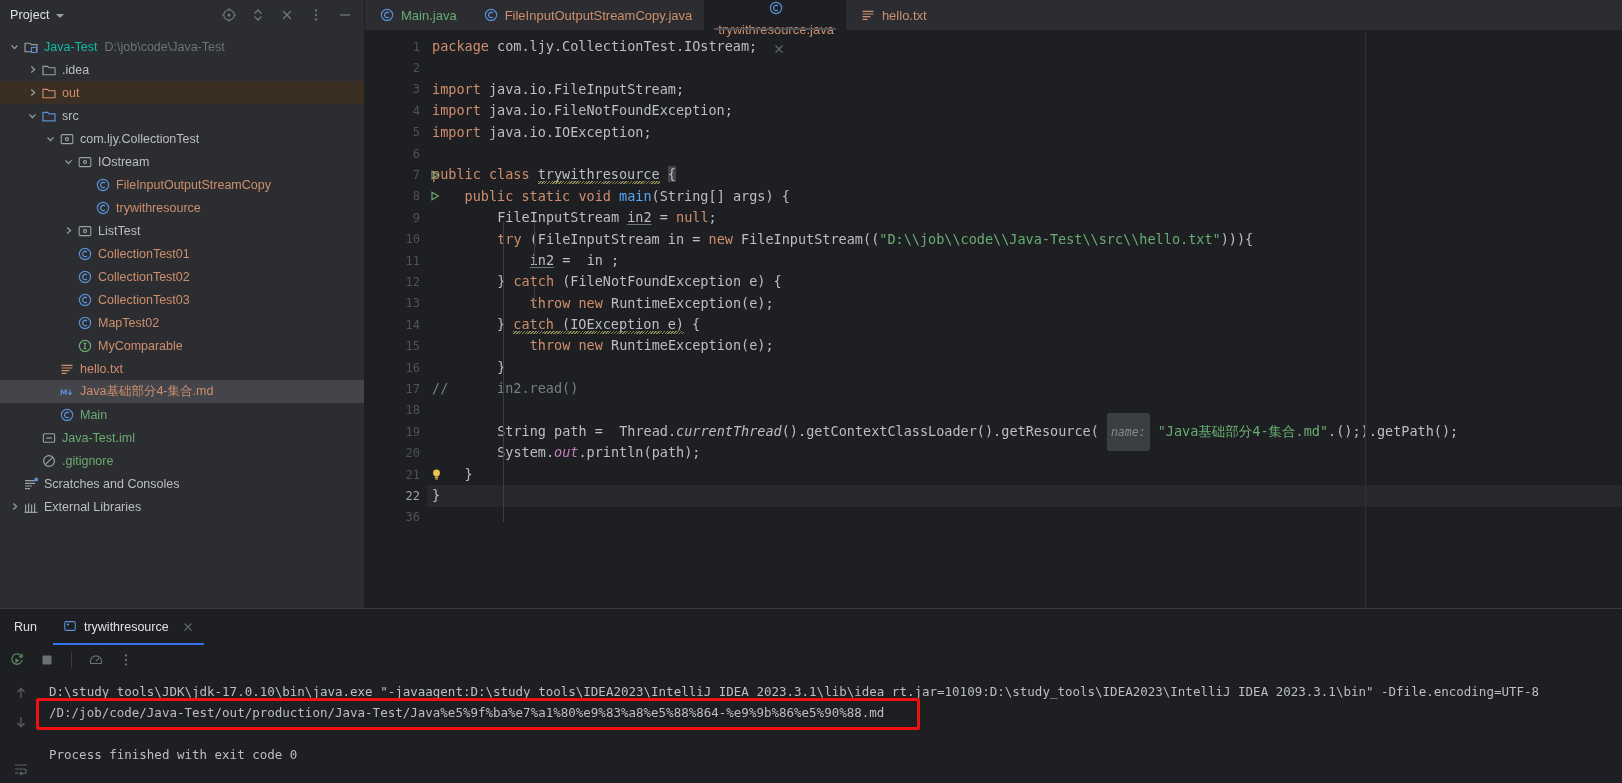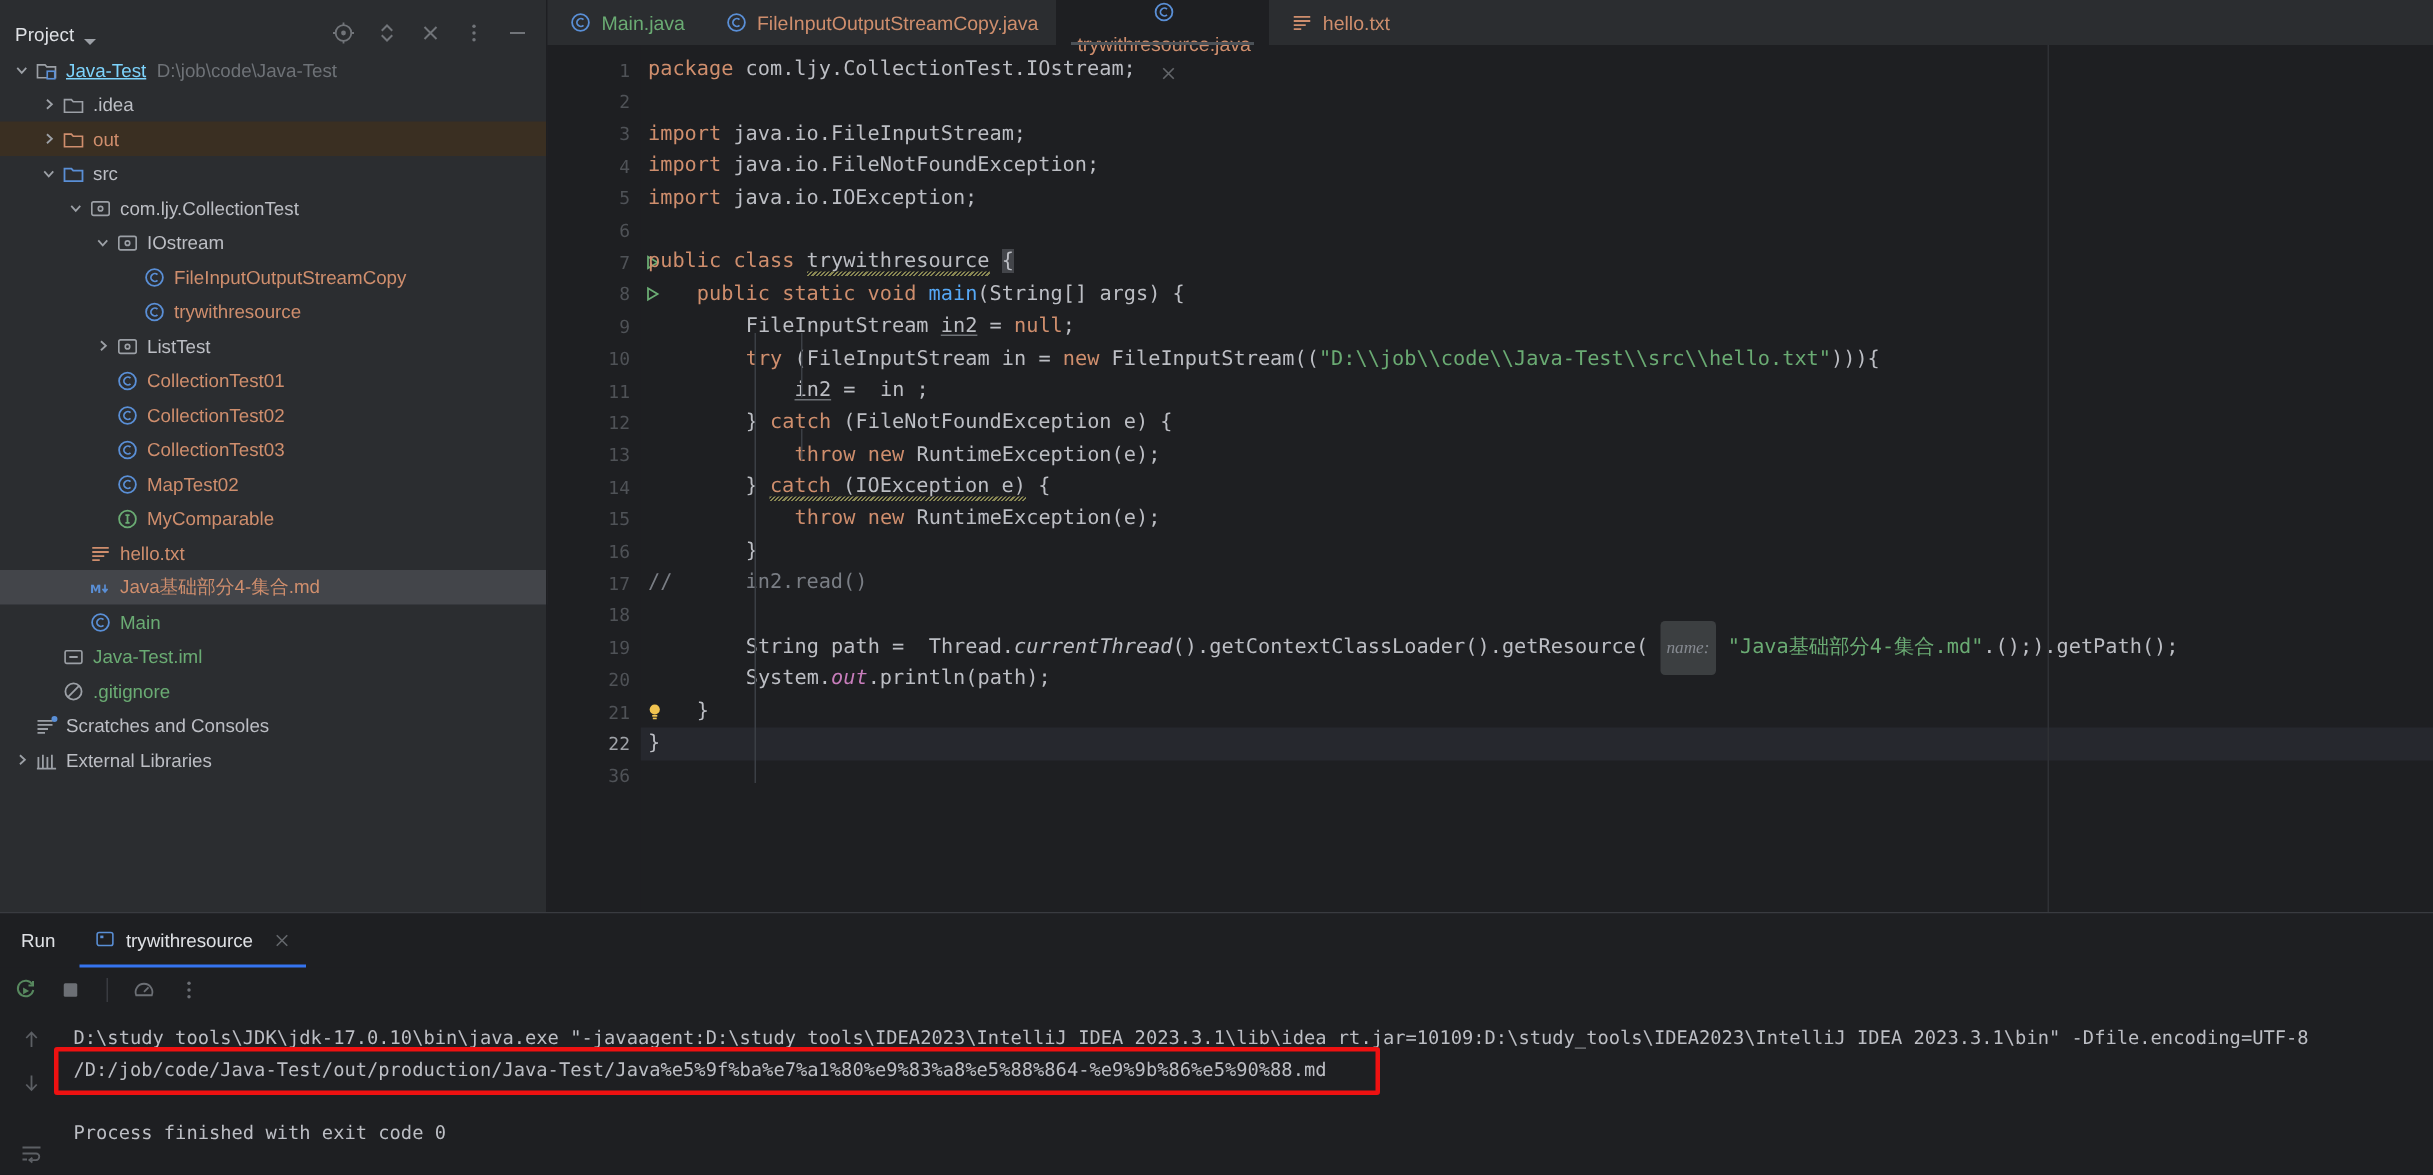--- a/index.html
+++ b/index.html
@@ -13,42 +13,42 @@
 
   
   .top-area { display: flex; height: 608px; }
 
   
   .sidebar {
     width: 365px; min-width: 365px; background: #2b2d30;
     display: flex; flex-direction: column; position: relative;
   }
   .sb-header {
-    height: 30px; display: flex; align-items: flex-end;
+    height: 30px; display: flex; align-items: center;
     padding: 0 8px 0 10px; gap: 6px;
   }
   .sb-title { color: #dfe1e5; font-size: 12.5px; letter-spacing: .1px; }
   .chev-dn { width: 0; height: 0; border-left: 4px solid transparent; border-right: 4px solid transparent;
              border-top: 4px solid #9ca0a6; margin-top: 2px; }
   .sb-tools { margin-left: auto; display: flex; align-items: center; gap: 13px; padding-right: 4px; }
   .sb-ico { width: 16px; height: 16px; opacity: .62; display: block; }
 
   .tree { flex: 1; padding-top: 5px; overflow: hidden; font-size: 12.5px; }
   .row {
     height: 23px; display: flex; align-items: center; white-space: nowrap;
     padding-right: 6px; position: relative;
   }
   .row.sel-out { background: #3a2f22; }
   .row.sel-md  { background: #43454a; }
   .twisty { width: 11px; height: 11px; margin-right: 3px; flex: 0 0 11px; }
   .twisty svg { display: block; }
   .ic { width: 16px; height: 16px; margin-right: 5px; flex: 0 0 16px; display:block; }
   .lbl { font-size: 12.5px; color: #bcbec4; }
   .sub { font-size: 12.5px; color: #6e7277; margin-left: 7px; }
-  .c-white { color: #7dd3fc; text-decoration: underline; } .c-orange { color: #cf8e6d; } .c-green { color: #6aab73; }
+  .c-white { color: #14b8a6; } .c-orange { color: #cf8e6d; } .c-green { color: #6aab73; }
   .c-grey { color: #bcbec4; }
   .sb-resize { position: absolute; right: 0; top: 0; bottom: 0; width: 1px; background: #1e1f22; }
 
   
   .editor-pane { flex: 1; display: flex; flex-direction: column; background: #1e1f22; min-width: 0; }
   .tabbar { height: 30px; display: flex; align-items: stretch; background: #2b2d30; position: relative; }
   .tab {
     display: flex; align-items: center; gap: 6px; padding: 0 12px 0 14px;
     font-size: 13px; position: relative; cursor: default;
   }
@@ -76,21 +76,21 @@
     flex: 1; padding-top: 6px; font-family: "DejaVu Sans Mono", monospace;
     font-size: 13.5px; white-space: pre; position: relative; overflow: hidden;
   }
   .cl { height: 21.4px; line-height: 21.4px; padding-left: 5px; position: relative; }
   .cl.cur-line { background: #26282e; }
   .kw { color: #cf8e6d; } .str { color: #6aab73; } .fn { color: #56a8f5; } .fld { color: #c77dbb; }
   .cmt { color: #7a7e85; } .plain { color: #bcbec4; } .ital { font-style: italic; }
   .und { text-decoration: underline; text-decoration-color: #6e7277; text-underline-offset: 2px; }
   .hint {
     background: #3c3f41; color: #868a91; border-radius: 3px; padding: 12px 4px;
-    font-size: 11.5px; font-style: italic; font-family: Liberation Serif, serif;
+    font-size: 11.5px; font-style: italic;
   }
   .sq { position: relative; }
   .sq::after {
     content: ""; position: absolute; left: 0; right: 0; bottom: -2px; height: 3px;
     background-image: repeating-linear-gradient(135deg, #9c9a5c 0 1px, transparent 1px 2px);
     opacity: .85;
   }
   .caret-blk { background: #43454a; }
   .indent-guide { position: absolute; width: 1px; background: #3b3f45; }
   .edge-line { position: absolute; top: 0; bottom: 0; width: 1px; background: #2f3135; }

